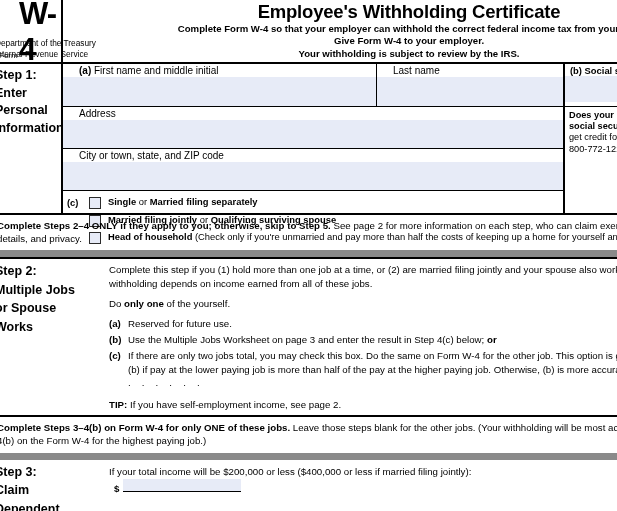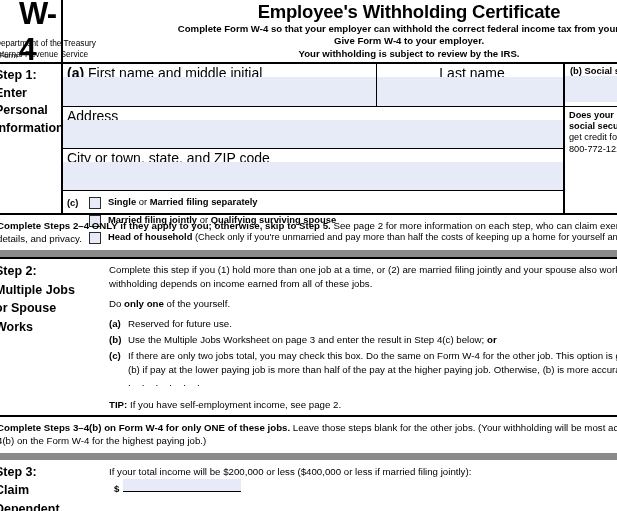--- a/index.html
+++ b/index.html
@@ -23,25 +23,25 @@
   .mh-sub{font-size:9.6px;font-weight:bold;line-height:12.4px;}
 
   
   .step1{display:flex;border-bottom:2.5px solid #000;height:149px;}
   .steplbl{width:66px;flex:none;border-right:2.5px solid #000;font-weight:bold;font-size:12.5px;line-height:17.5px;padding:3px 0 0 0;}
   .s1body{flex:1;display:flex;}
   .s1left{width:500px;flex:none;border-right:2.5px solid #000;}
   .s1right{flex:1;}
 
   .frow{border-bottom:1.5px solid #000;position:relative;}
-  .flabel{font-size:14px;padding:1px 0 0 4px;}
+  .flabel{font-size:10px;padding:1px 0 0 16px;}
   .flabel b{font-weight:bold;}
   .r1{height:42px;display:flex;}
   .r1a{flex:1;border-right:1.5px solid #000;position:relative;}
-  .r1b{width:186px;flex:none;position:relative;text-align:center;}
+  .r1b{width:186px;flex:none;position:relative;}
   .fbox{position:absolute;left:0;right:0;top:13px;bottom:0;}
 
   .r2{height:41px;position:relative;}
   .r3{height:41px;position:relative;border-bottom:1.5px solid #000;}
 
   .cbox{padding:5px 0 0 4px;display:flex;}
   .cb-c{font-weight:bold;font-size:9.4px;width:22px;flex:none;padding-top:1px;}
   .cb-list{flex:1;}
   .cb-item{display:flex;align-items:flex-start;margin-bottom:4.5px;}
   .cb-sq{width:10px;height:10px;border:1px solid #2b2b2b;background:#e7ebf7;flex:none;margin:1px 7px 0 0;}

